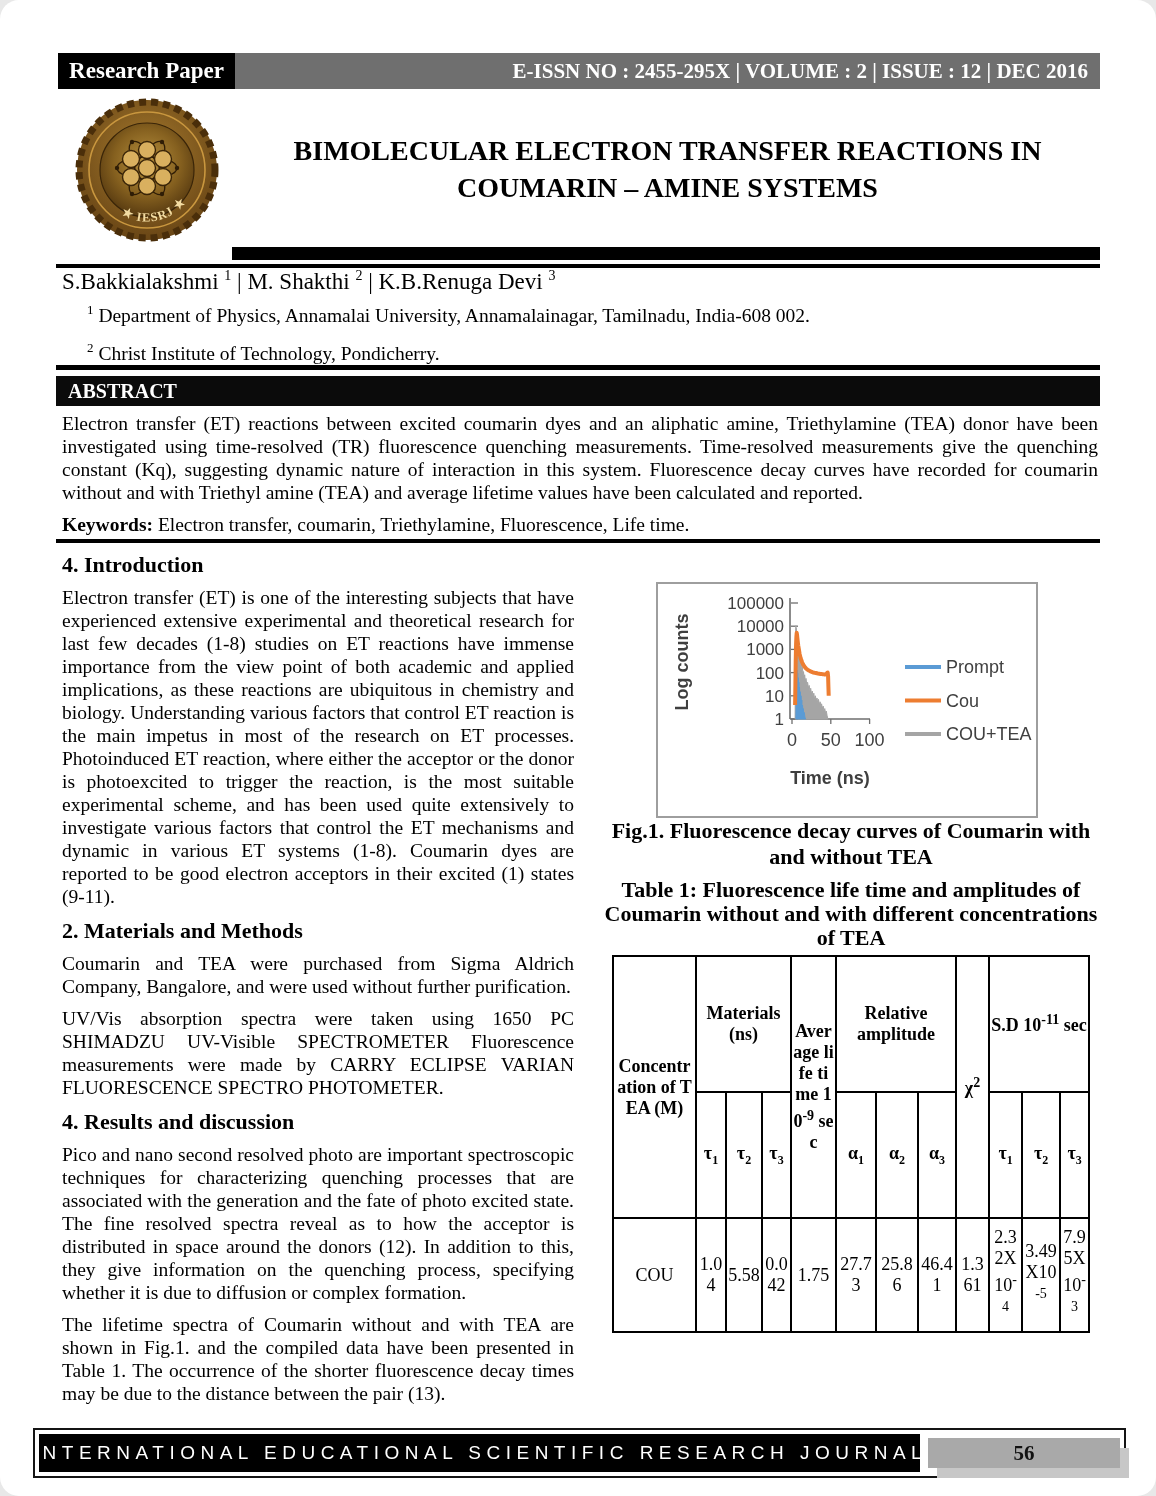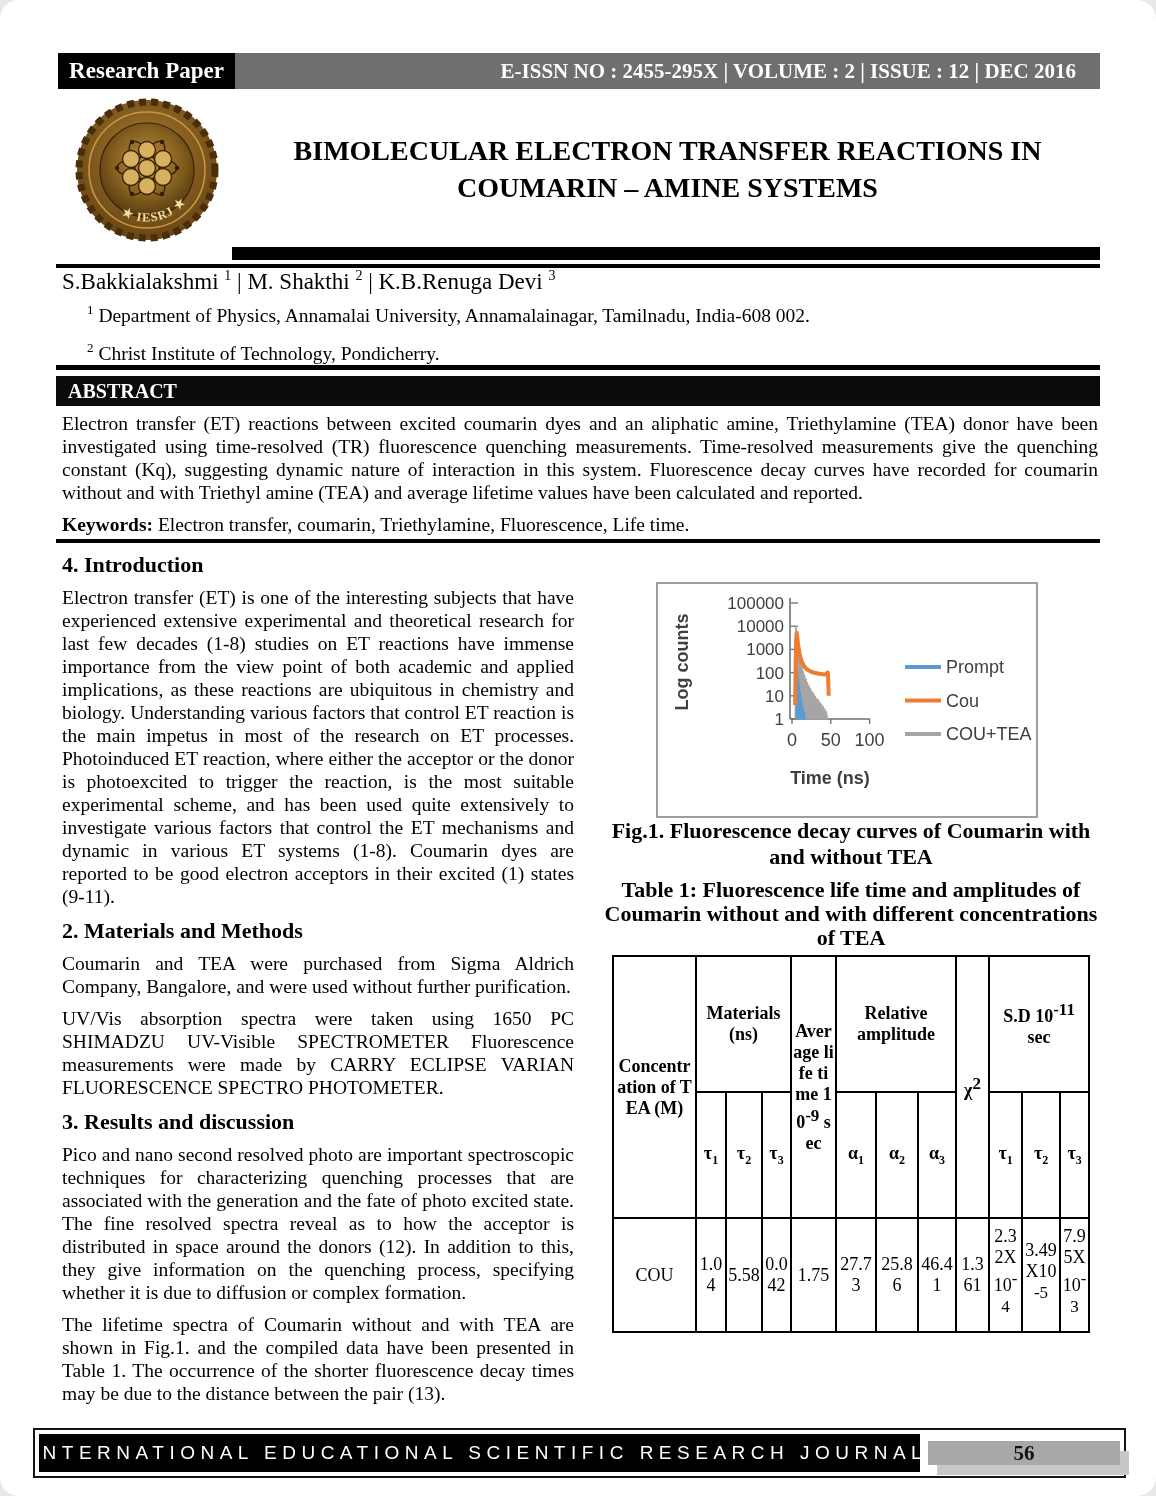--- a/index.html
+++ b/index.html
@@ -4,21 +4,21 @@
 <style>
   html,body{margin:0;padding:0;background:#e8e8e8;}
   .page{position:relative;width:1156px;height:1496px;margin:0 auto;background:#ffffff;
         font-family:"Liberation Serif",serif;color:#000;overflow:hidden;border-radius:19px;}
 
   
   .top-bar{position:absolute;top:53px;left:58px;right:56px;height:36px;display:flex;}
   .badge{background:#000;color:#fff;width:177px;display:flex;align-items:center;justify-content:center;
          font-weight:bold;font-size:23px;}
   .issue{background:#6f6f6f;flex:1;color:#fff;display:flex;align-items:center;justify-content:flex-end;
-         padding-right:24px;font-weight:bold;font-size:21px;}
+         padding-right:12px;font-weight:bold;font-size:21px;}
 
   
   .logo{position:absolute;top:96px;left:60px;width:172px;height:152px;}
 
   
   .title{position:absolute;top:132px;left:235px;right:56px;text-align:center;
          font-size:28px;font-weight:bold;line-height:37px;}
   .title-rule{position:absolute;top:247px;left:232px;right:56px;height:13px;background:#000;}
   .rule{position:absolute;left:56px;right:56px;background:#000;}
   .rule-a{top:264px;height:4px;}
@@ -52,28 +52,28 @@
   .fig-caption{text-align:center;font-weight:bold;font-size:22px;line-height:26px;}
   .table-title{margin-top:8px;text-align:center;font-weight:bold;font-size:22px;line-height:24px;}
 
   
   table.data{margin-top:5px;margin-left:12px;border-collapse:collapse;table-layout:fixed;width:476px;}
   table.data td,table.data th{border:2px solid #000;text-align:center;vertical-align:middle;
         font-size:18px;padding:1px;word-wrap:break-word;overflow:hidden;}
   table.data th{font-weight:bold;}
   .ba{word-break:break-all;line-height:21px;}
   tr.grp{height:136px;} tr.sub{height:126px;} tr.dat{height:114px;}
-  td sup,th sup{font-size:17px;} td sub,th sub{font-size:12px;}
+  td sup,th sup{font-size:14px;} td sub,th sub{font-size:12px;}
 
   
   .footer{position:absolute;left:33px;right:30px;top:1428px;height:50px;border:2px solid #141414;
           background:#fff;display:flex;align-items:center;gap:8px;padding:4px;box-sizing:border-box;}
   .footer-bar{flex:1;background:#000;color:#fff;height:38px;display:flex;align-items:center;justify-content:center;
           font-family:"Liberation Sans",sans-serif;font-size:19px;letter-spacing:5.5px;white-space:nowrap;overflow:hidden;}
-  .footer-page{width:192px;background:#a9a9a9;height:24px;display:flex;align-items:center;justify-content:center;
+  .footer-page{width:192px;background:#a9a9a9;height:30px;display:flex;align-items:center;justify-content:center;
           font-weight:bold;font-size:21px;color:#111;box-shadow:9px 10px 0 #c7c7c7;}
 </style>
 </head>
 <body>
 
 <div class="page">
 
   <div class="top-bar">
     <div class="badge">Research Paper</div>
     <div class="issue">E-ISSN NO : 2455-295X | VOLUME : 2 | ISSUE : 12 | DEC 2016</div>
@@ -154,21 +154,21 @@
     <span>Electron transfer, coumarin, Triethylamine, Fluorescence, Life time.</span>
   </div>
   <div class="rule rule-c"></div>
 
   <div class="col-left">
     <h3 class="first">4. Introduction</h3>
     <p>Electron transfer (ET) is one of the interesting subjects that have experienced extensive experimental and theoretical research for last few decades (1-8)  studies on ET reactions have immense importance from the view point of both academic and applied implications, as these reactions are ubiquitous in chemistry and biology.  Understanding various factors that control ET reaction is the main impetus in most of the research on ET processes.  Photoinduced ET reaction, where either the acceptor or the donor is photoexcited to trigger the reaction, is the most suitable experimental scheme, and has been used quite extensively to investigate various factors that control the ET mechanisms and dynamic in various ET systems (1-8).  Coumarin dyes are reported to be good electron acceptors in their excited (1) states (9-11).</p>
     <h3>2. Materials and Methods</h3>
     <p>Coumarin and TEA were purchased from Sigma Aldrich Company, Bangalore, and were used without further purification.</p>
     <p>UV/Vis absorption spectra were taken using 1650 PC SHIMADZU UV-Visible SPECTROMETER Fluorescence measurements were made by CARRY ECLIPSE VARIAN FLUORESCENCE SPECTRO PHOTOMETER.</p>
-    <h3>3. Results and discussion</h3>
+    <h3>4. Results and discussion</h3>
     <p>Pico and nano second resolved photo are important spectroscopic techniques for characterizing quenching processes that are associated with the generation and the fate of photo excited state.   The fine resolved spectra reveal as to how the acceptor is distributed in space around the donors (12).   In addition to this, they give information on the quenching process, specifying whether it is due to diffusion or complex formation.</p>
     <p>The lifetime spectra of Coumarin without and with TEA are shown in Fig.1. and the compiled data have been presented in Table 1.  The occurrence of the shorter fluorescence decay times may be due to the distance between the pair (13).</p>
   </div>
 
   <div class="col-right">
     <div class="chart-box">
       <svg id="chart-svg" width="378" height="232" viewBox="0 0 378 232">
           <line x1="132" y1="14" x2="132" y2="135" stroke="#6e6e6e" stroke-width="1.6"></line>
           <line x1="132" y1="135" x2="212" y2="135" stroke="#6e6e6e" stroke-width="1.6"></line>
           <line x1="133" y1="135" x2="140" y2="135" stroke="#6e6e6e" stroke-width="1.3"></line>

